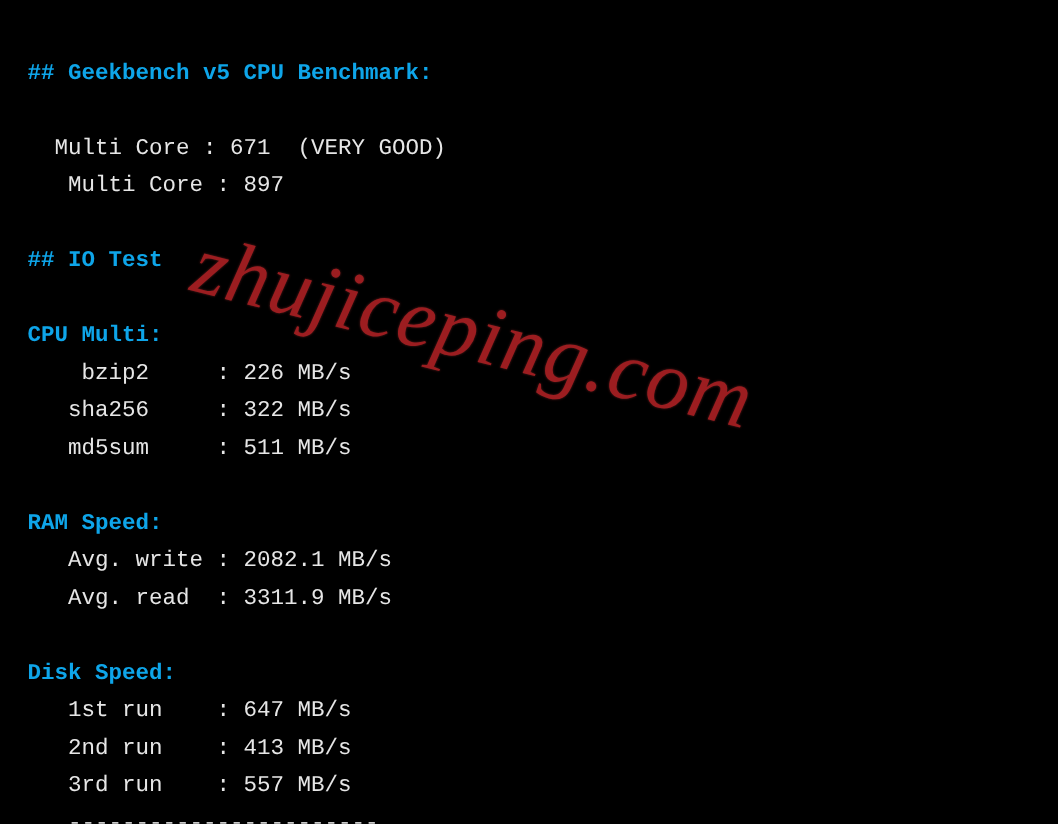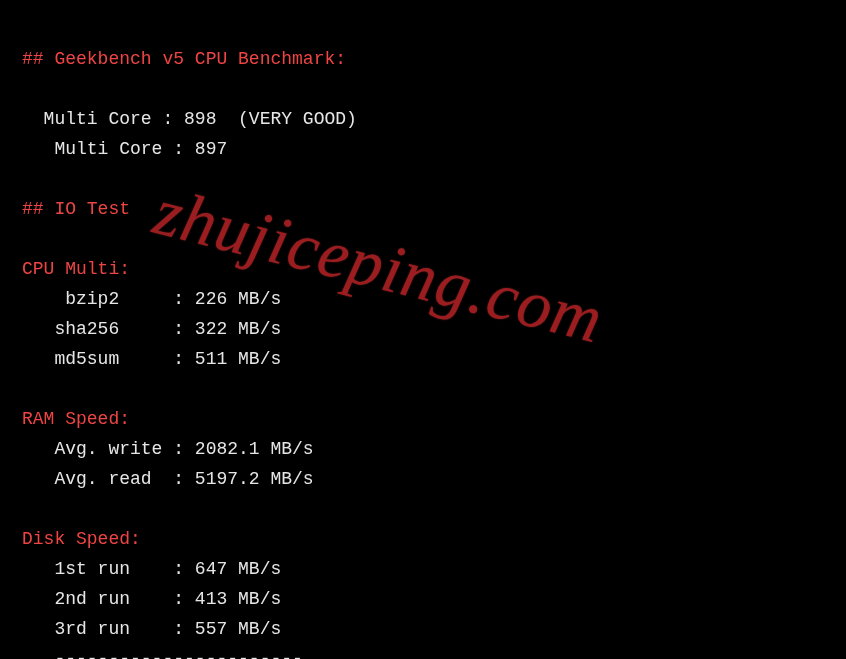--- a/index.html
+++ b/index.html
@@ -12,21 +12,21 @@
   }
   .terminal {
     font-family: "Consolas", "Menlo", "Courier New", monospace;
     font-size: 18px;
     line-height: 30px;
     color: #e6e6e6;
     padding: 14px 22px;
     white-space: pre;
     position: relative;
   }
-  .cyan { color: #ef4444; }
+  .cyan { color: #0ea5e9; font-weight: bold; }
   .watermark {
     position: absolute;
     left: 160px;
     top: 195px;
     font-family: Georgia, "Times New Roman", serif;
     font-style: italic;
     font-size: 68px;
     color: #c8262a;
     opacity: 0.78;
     transform: rotate(14deg);
@@ -36,33 +36,33 @@
     letter-spacing: 1px;
     white-space: nowrap;
   }
 </style>
 </head>
 <body>
 
 <div class="terminal">
 <span class="cyan">## Geekbench v5 CPU Benchmark:</span>
 
-<span>  Multi Core : </span><span>898</span><span>  (VERY GOOD)</span>
+<span>  Multi Core : </span><span>671</span><span>  (VERY GOOD)</span>
 <span>   Multi Core : </span><span>897</span>
 
 <span class="cyan">## IO Test</span>
 
 <span class="cyan">CPU Multi:</span>
 <span>    bzip2     : </span><span>226 MB/s</span>
 <span>   sha256     : </span><span>322 MB/s</span>
 <span>   md5sum     : </span><span>511 MB/s</span>
 
 <span class="cyan">RAM Speed:</span>
 <span>   Avg. write : </span><span>2082.1 MB/s</span>
-<span>   Avg. read  : </span><span>5197.2 MB/s</span>
+<span>   Avg. read  : </span><span>3311.9 MB/s</span>
 
 <span class="cyan">Disk Speed:</span>
 <span>   1st run    : </span><span>647 MB/s</span>
 <span>   2nd run    : </span><span>413 MB/s</span>
 <span>   3rd run    : </span><span>557 MB/s</span>
 <span>   -----------------------</span>
 
 <div class="watermark">zhujiceping.com</div>
 </div>
 

